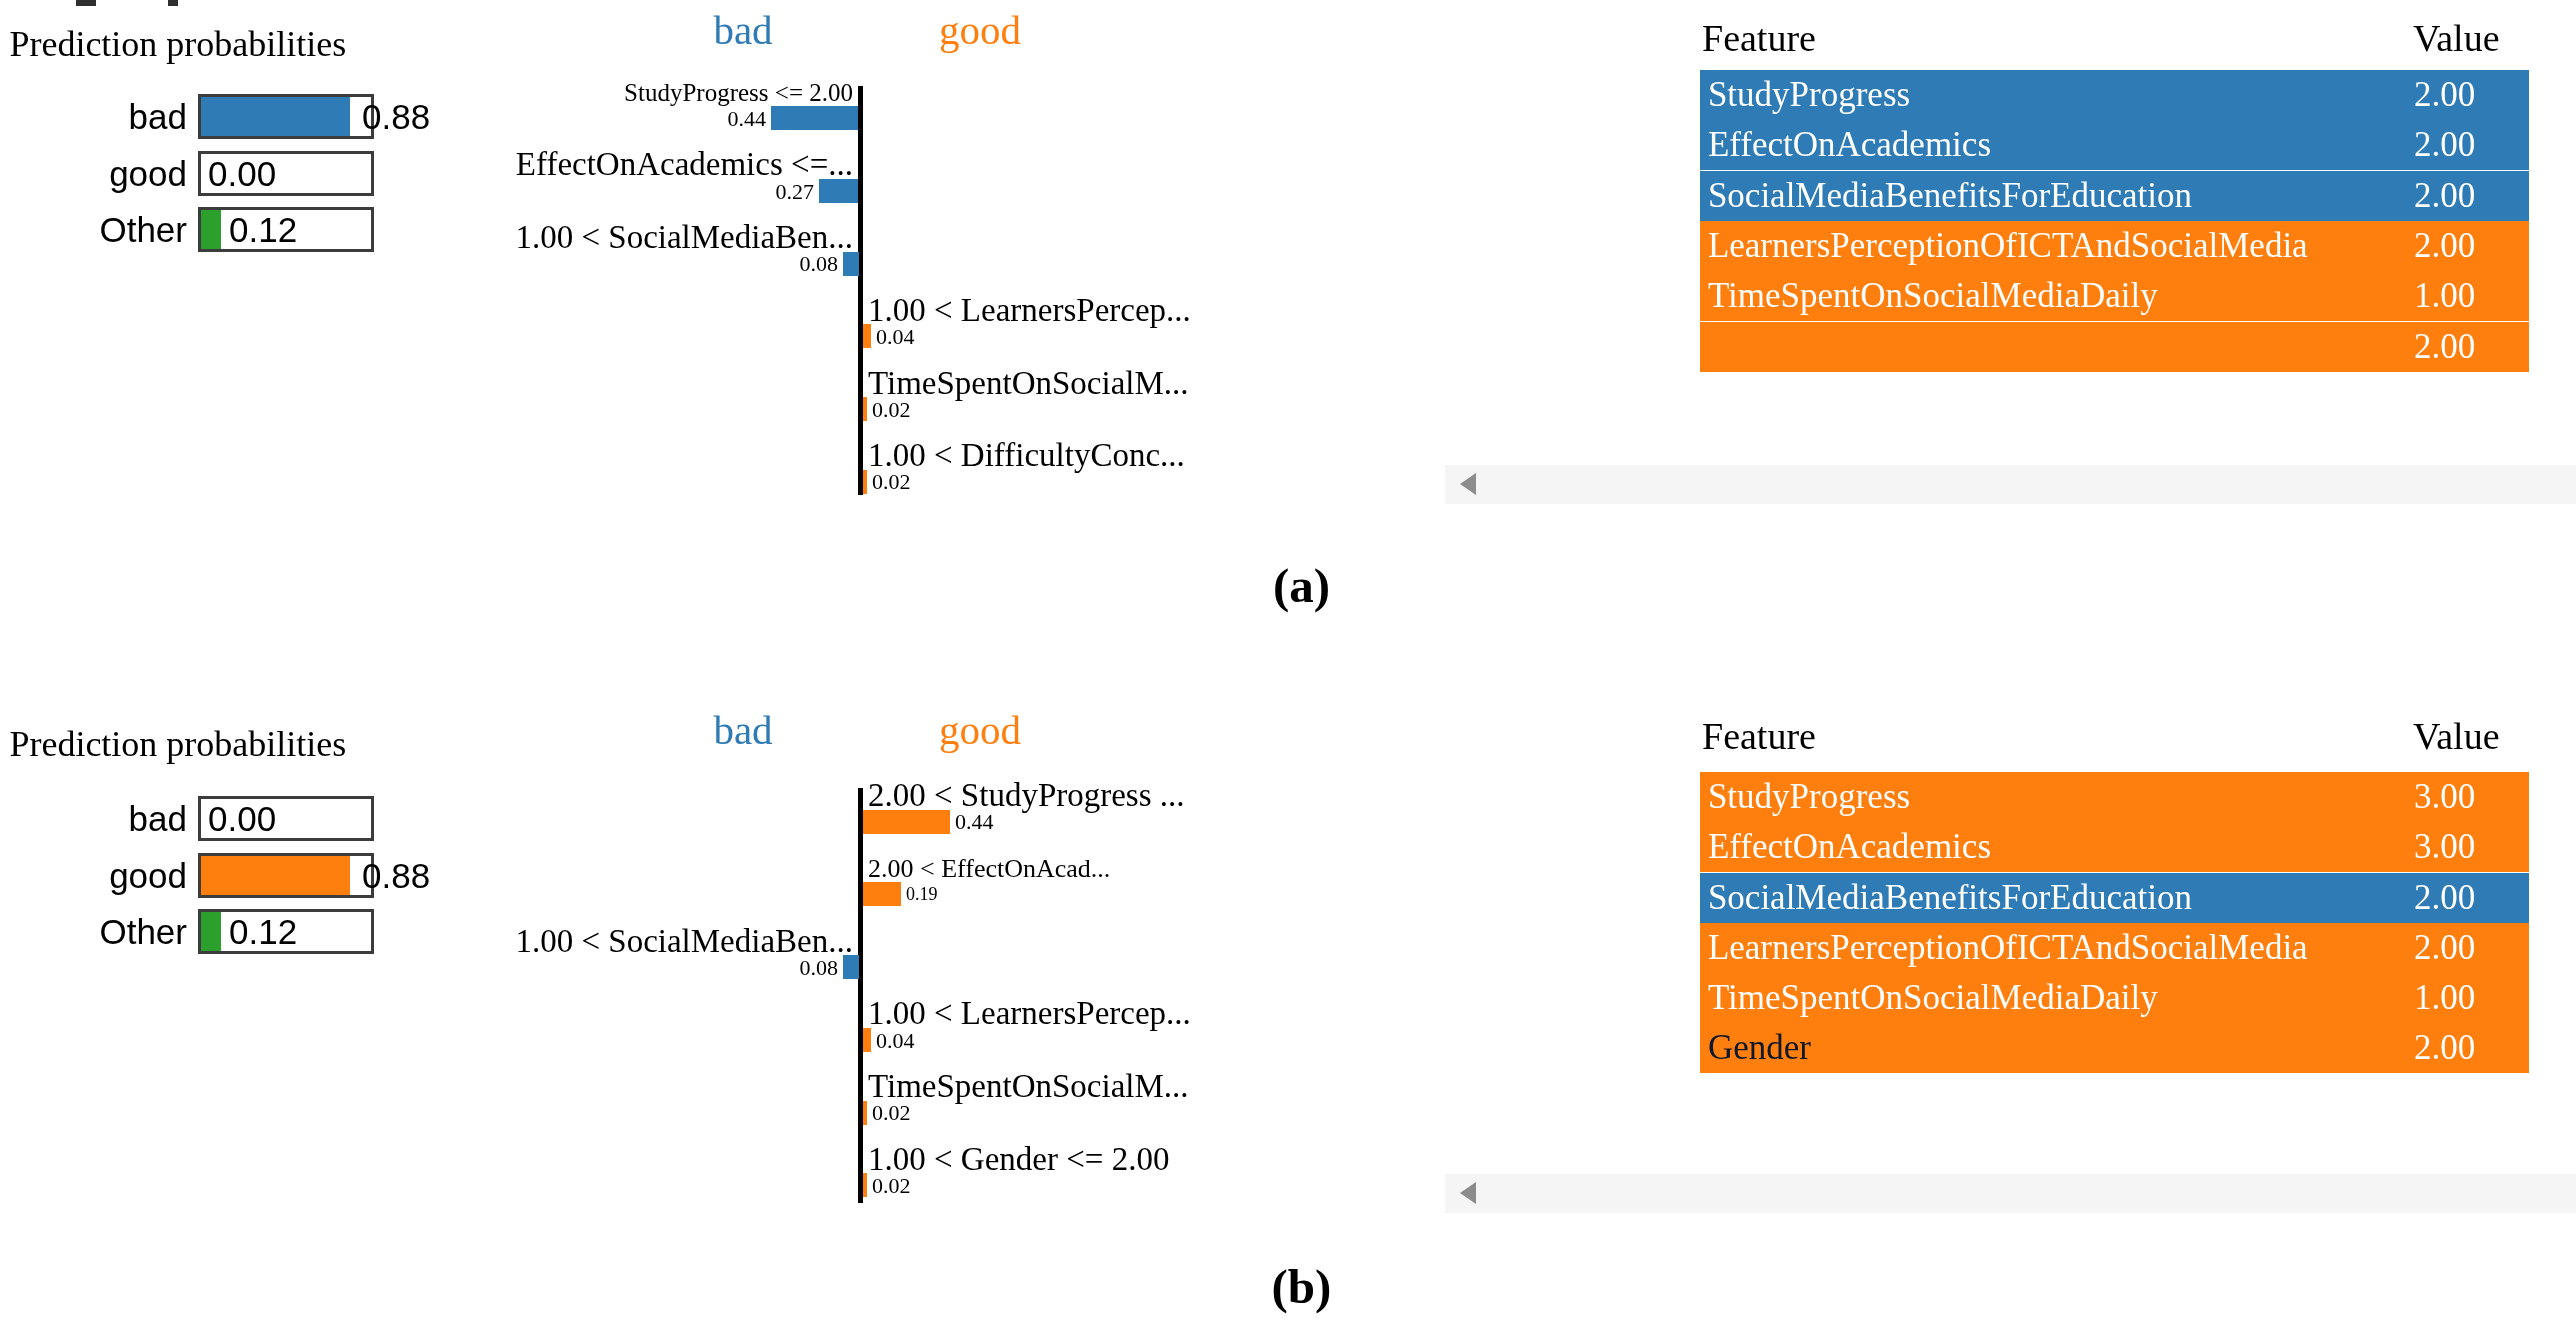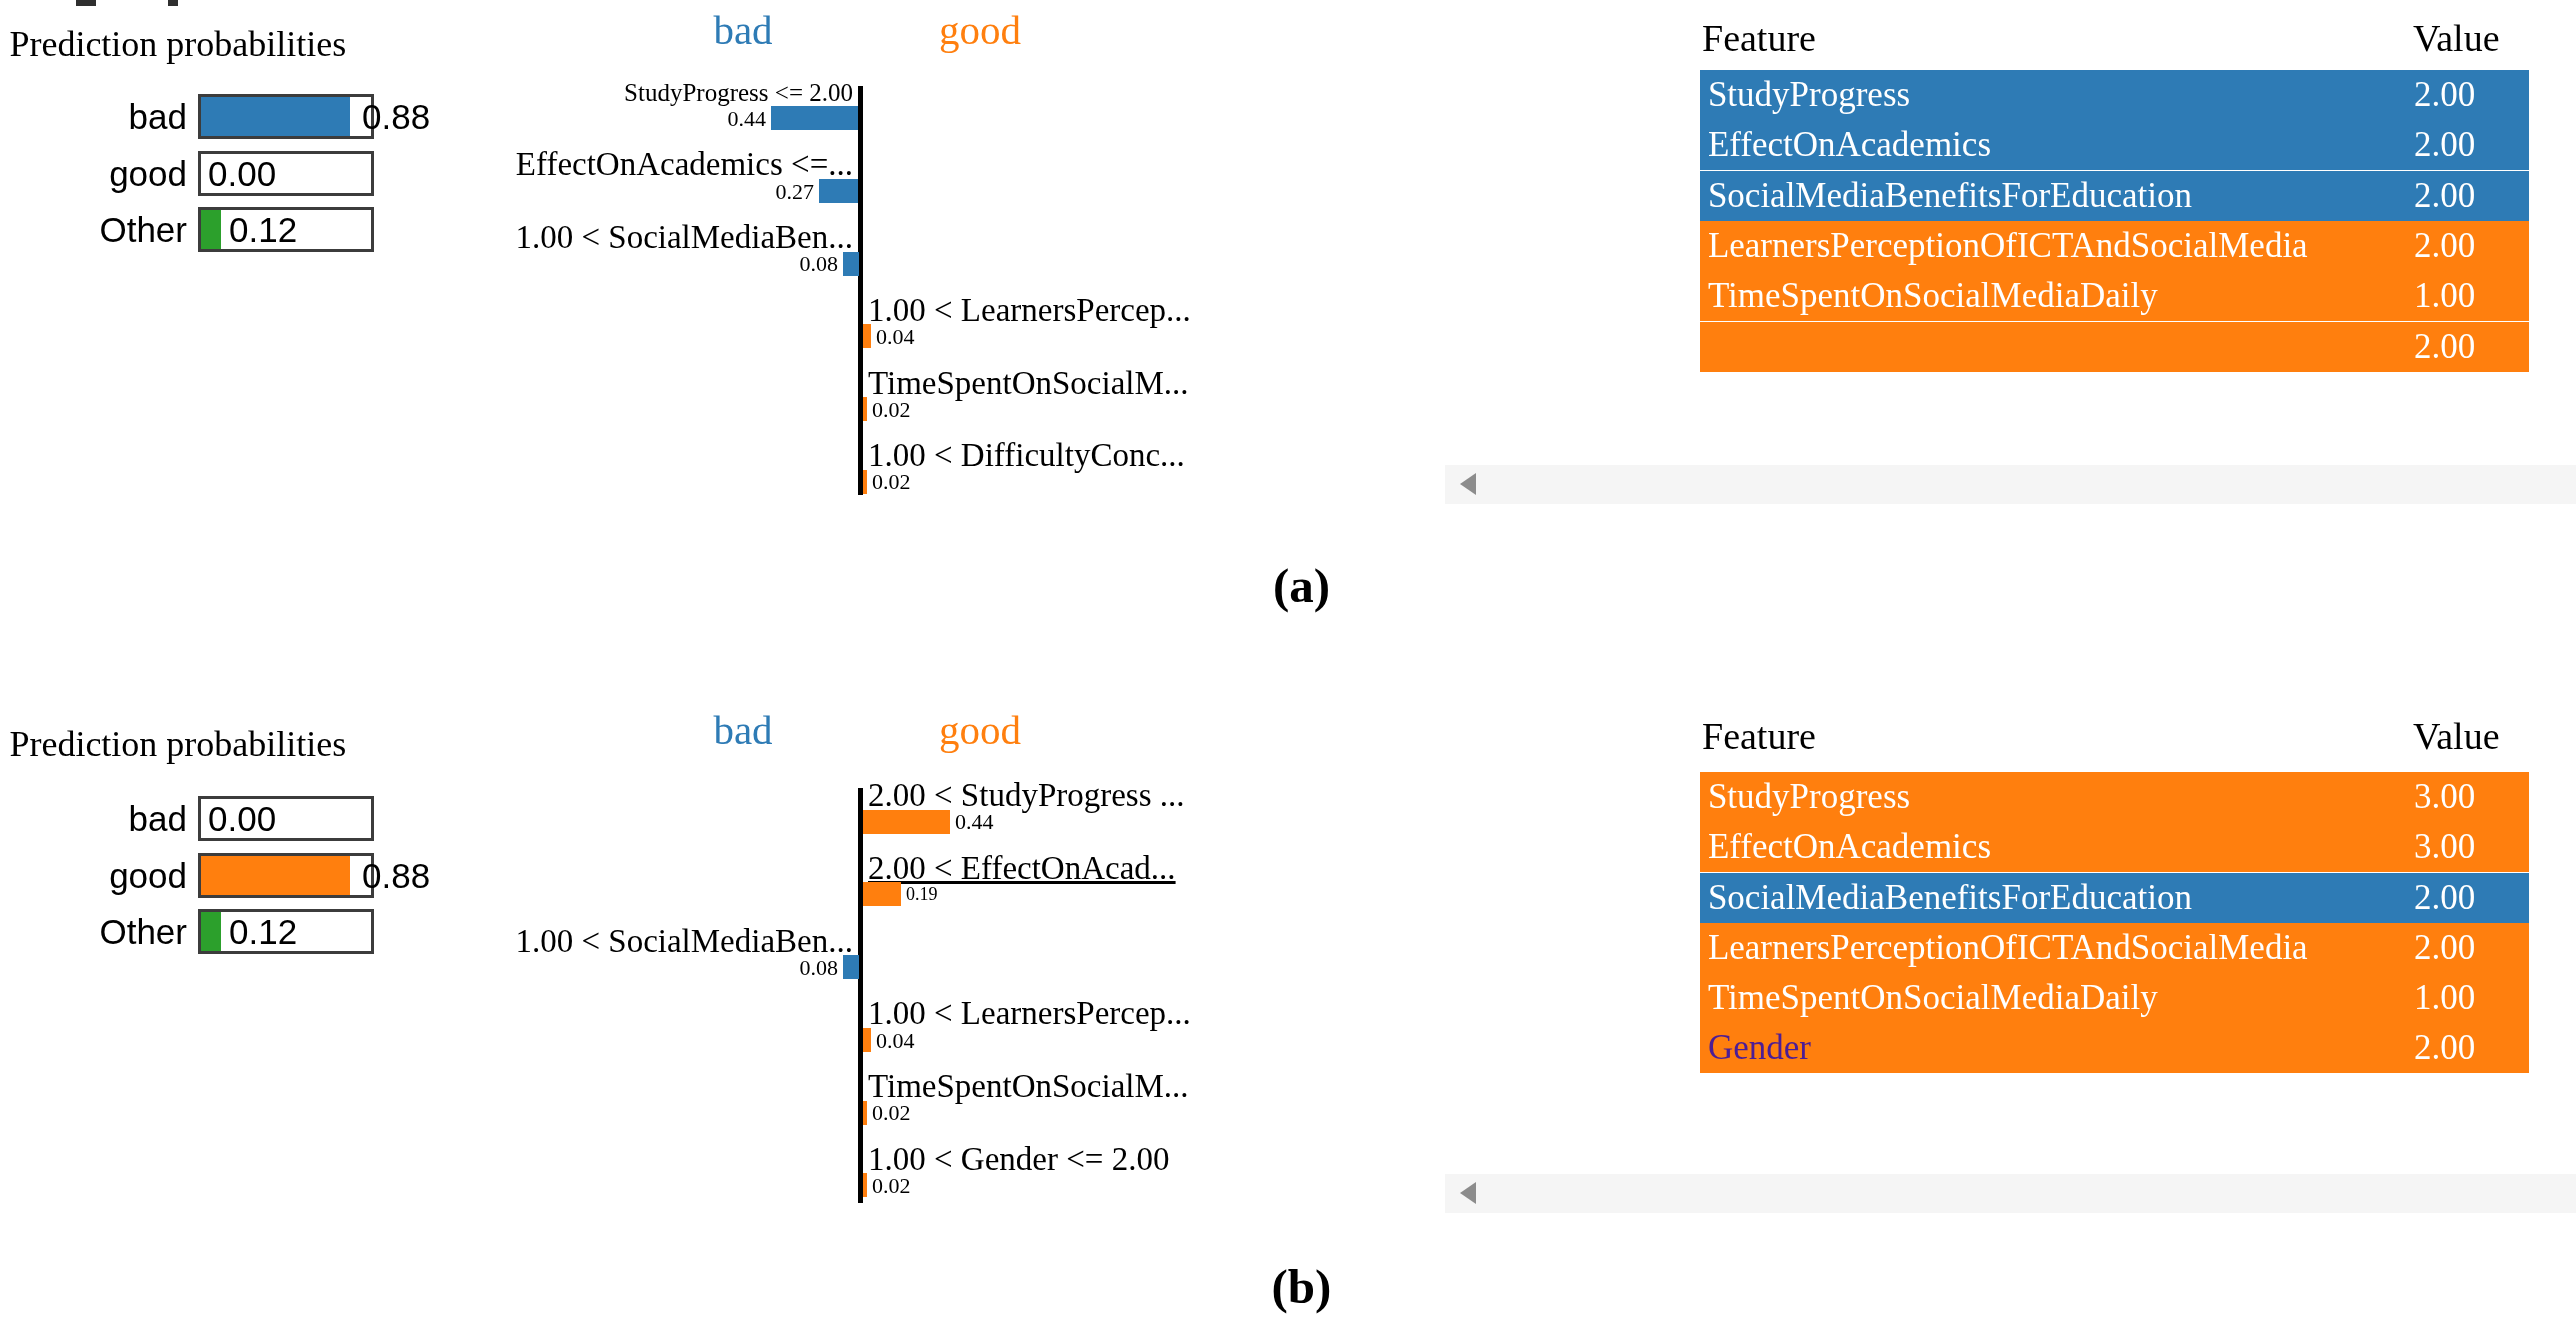--- a/index.html
+++ b/index.html
@@ -105,21 +105,21 @@
       <div class="abs probbox" style="left: 198px; top: 909px; width: 176px; height: 45px;">
         <div class="abs probfill" style="width: 20.4px; background: rgb(44, 160, 44);"></div>
       </div>
       <div class="abs sans nowrap" style="left: 229px; top: 909px; height: 45px; line-height: 45px; font-size: 35px;">0.12</div>
       <div class="abs serif center nowrap" style="left: 625px; top: 709px; width: 236px; font-size: 41px; line-height: 42px; color: rgb(46, 123, 181);">bad</div>
       <div class="abs serif center nowrap" style="left: 862px; top: 709px; width: 236px; font-size: 41px; line-height: 42px; color: rgb(255, 127, 14);">good</div>
       <div class="abs " style="left: 858px; top: 788px; width: 4.7px; height: 415px; background: rgb(0, 0, 0);"></div>
       <div class="abs serif nowrap" style="left: 868px; top: 778px; width: 550px; font-size: 33px; line-height: 35px;">2.00 &lt; StudyProgress ...</div>
       <div class="abs " style="left: 863px; top: 810px; width: 87px; height: 24.4px; background: rgb(255, 127, 14);"></div>
       <div class="abs serif nowrap" style="left: 955px; top: 810px; width: 94px; font-size: 22px; line-height: 23.6px;">0.44</div>
-      <div class="abs serif nowrap" style="left: 868px; top: 851px; width: 550px; font-size: 33px; line-height: 35px; text-decoration: underline;">2.00 &lt; EffectOnAcad...</div>
+      <div class="abs serif nowrap" style="left: 868px; top: 851px; width: 550px; font-size: 26px; line-height: 35px;">2.00 &lt; EffectOnAcad...</div>
       <div class="abs " style="left: 863px; top: 882px; width: 38px; height: 24.4px; background: rgb(255, 127, 14);"></div>
       <div class="abs serif nowrap" style="left: 906px; top: 883px; width: 94px; font-size: 18px; line-height: 23.6px;">0.19</div>
       <div class="abs serif right nowrap" style="left: 303px; top: 924px; width: 550px; font-size: 33px; line-height: 35px;">1.00 &lt; SocialMediaBen...</div>
       <div class="abs " style="left: 843px; top: 955px; width: 15.7px; height: 24.4px; background: rgb(46, 123, 181);"></div>
       <div class="abs serif right nowrap" style="left: 744px; top: 956px; width: 94px; font-size: 22px; line-height: 23.6px;">0.08</div>
       <div class="abs serif nowrap" style="left: 868px; top: 996px; width: 550px; font-size: 33px; line-height: 35px;">1.00 &lt; LearnersPercep...</div>
       <div class="abs " style="left: 863px; top: 1028px; width: 7.9px; height: 24.4px; background: rgb(255, 127, 14);"></div>
       <div class="abs serif nowrap" style="left: 876px; top: 1029px; width: 94px; font-size: 22px; line-height: 23.6px;">0.04</div>
       <div class="abs serif nowrap" style="left: 868px; top: 1069px; width: 550px; font-size: 33px; line-height: 35px;">TimeSpentOnSocialM...</div>
       <div class="abs " style="left: 863px; top: 1101px; width: 3.9px; height: 24.4px; background: rgb(255, 127, 14);"></div>
@@ -143,21 +143,21 @@
       </div>
       <div class="abs tablerow" style="left: 1700px; top: 923px; width: 829px; height: 50px; background: rgb(255, 127, 14);">
         <div class="abs serif nowrap" style="left: 7.9px; top: 0px; height: 50px; line-height: 50px; font-size: 35px; color: rgb(255, 255, 255);">LearnersPerceptionOfICTAndSocialMedia</div>
         <div class="abs serif nowrap" style="left: 714px; top: 0px; height: 50px; line-height: 50px; font-size: 35px; color: rgb(255, 255, 255);">2.00</div>
       </div>
       <div class="abs tablerow" style="left: 1700px; top: 973px; width: 829px; height: 50px; background: rgb(255, 127, 14);">
         <div class="abs serif nowrap" style="left: 7.9px; top: 0px; height: 50px; line-height: 50px; font-size: 35px; color: rgb(255, 255, 255);">TimeSpentOnSocialMediaDaily</div>
         <div class="abs serif nowrap" style="left: 714px; top: 0px; height: 50px; line-height: 50px; font-size: 35px; color: rgb(255, 255, 255);">1.00</div>
       </div>
       <div class="abs tablerow" style="left: 1700px; top: 1023px; width: 829px; height: 50px; background: rgb(255, 127, 14);">
-        <div class="abs serif nowrap" style="left: 7.9px; top: 0px; height: 50px; line-height: 50px; font-size: 35px; color: #4c1d95;">Gender</div>
+        <div class="abs serif nowrap" style="left: 7.9px; top: 0px; height: 50px; line-height: 50px; font-size: 35px; color: #0f172a;">Gender</div>
         <div class="abs serif nowrap" style="left: 714px; top: 0px; height: 50px; line-height: 50px; font-size: 35px; color: rgb(255, 255, 255);">2.00</div>
       </div>
       <div class="abs " style="left: 1445px; top: 1174px; width: 1131px; height: 39px; background: rgb(245, 245, 245);">
         <div class="abs " style="left: 15px; top: 7.5px; width: 0px; height: 0px; border-top: 11.8px solid transparent; border-bottom: 11.8px solid transparent; border-right: 16.5px solid rgb(140, 140, 140);"></div>
       </div>
       <div class="abs serif center nowrap" style="left: 1207px; top: 1262px; width: 189px; font-size: 49px; line-height: 50px; font-weight: bold;">(b)</div>
     </div>
   </div>
 
 

